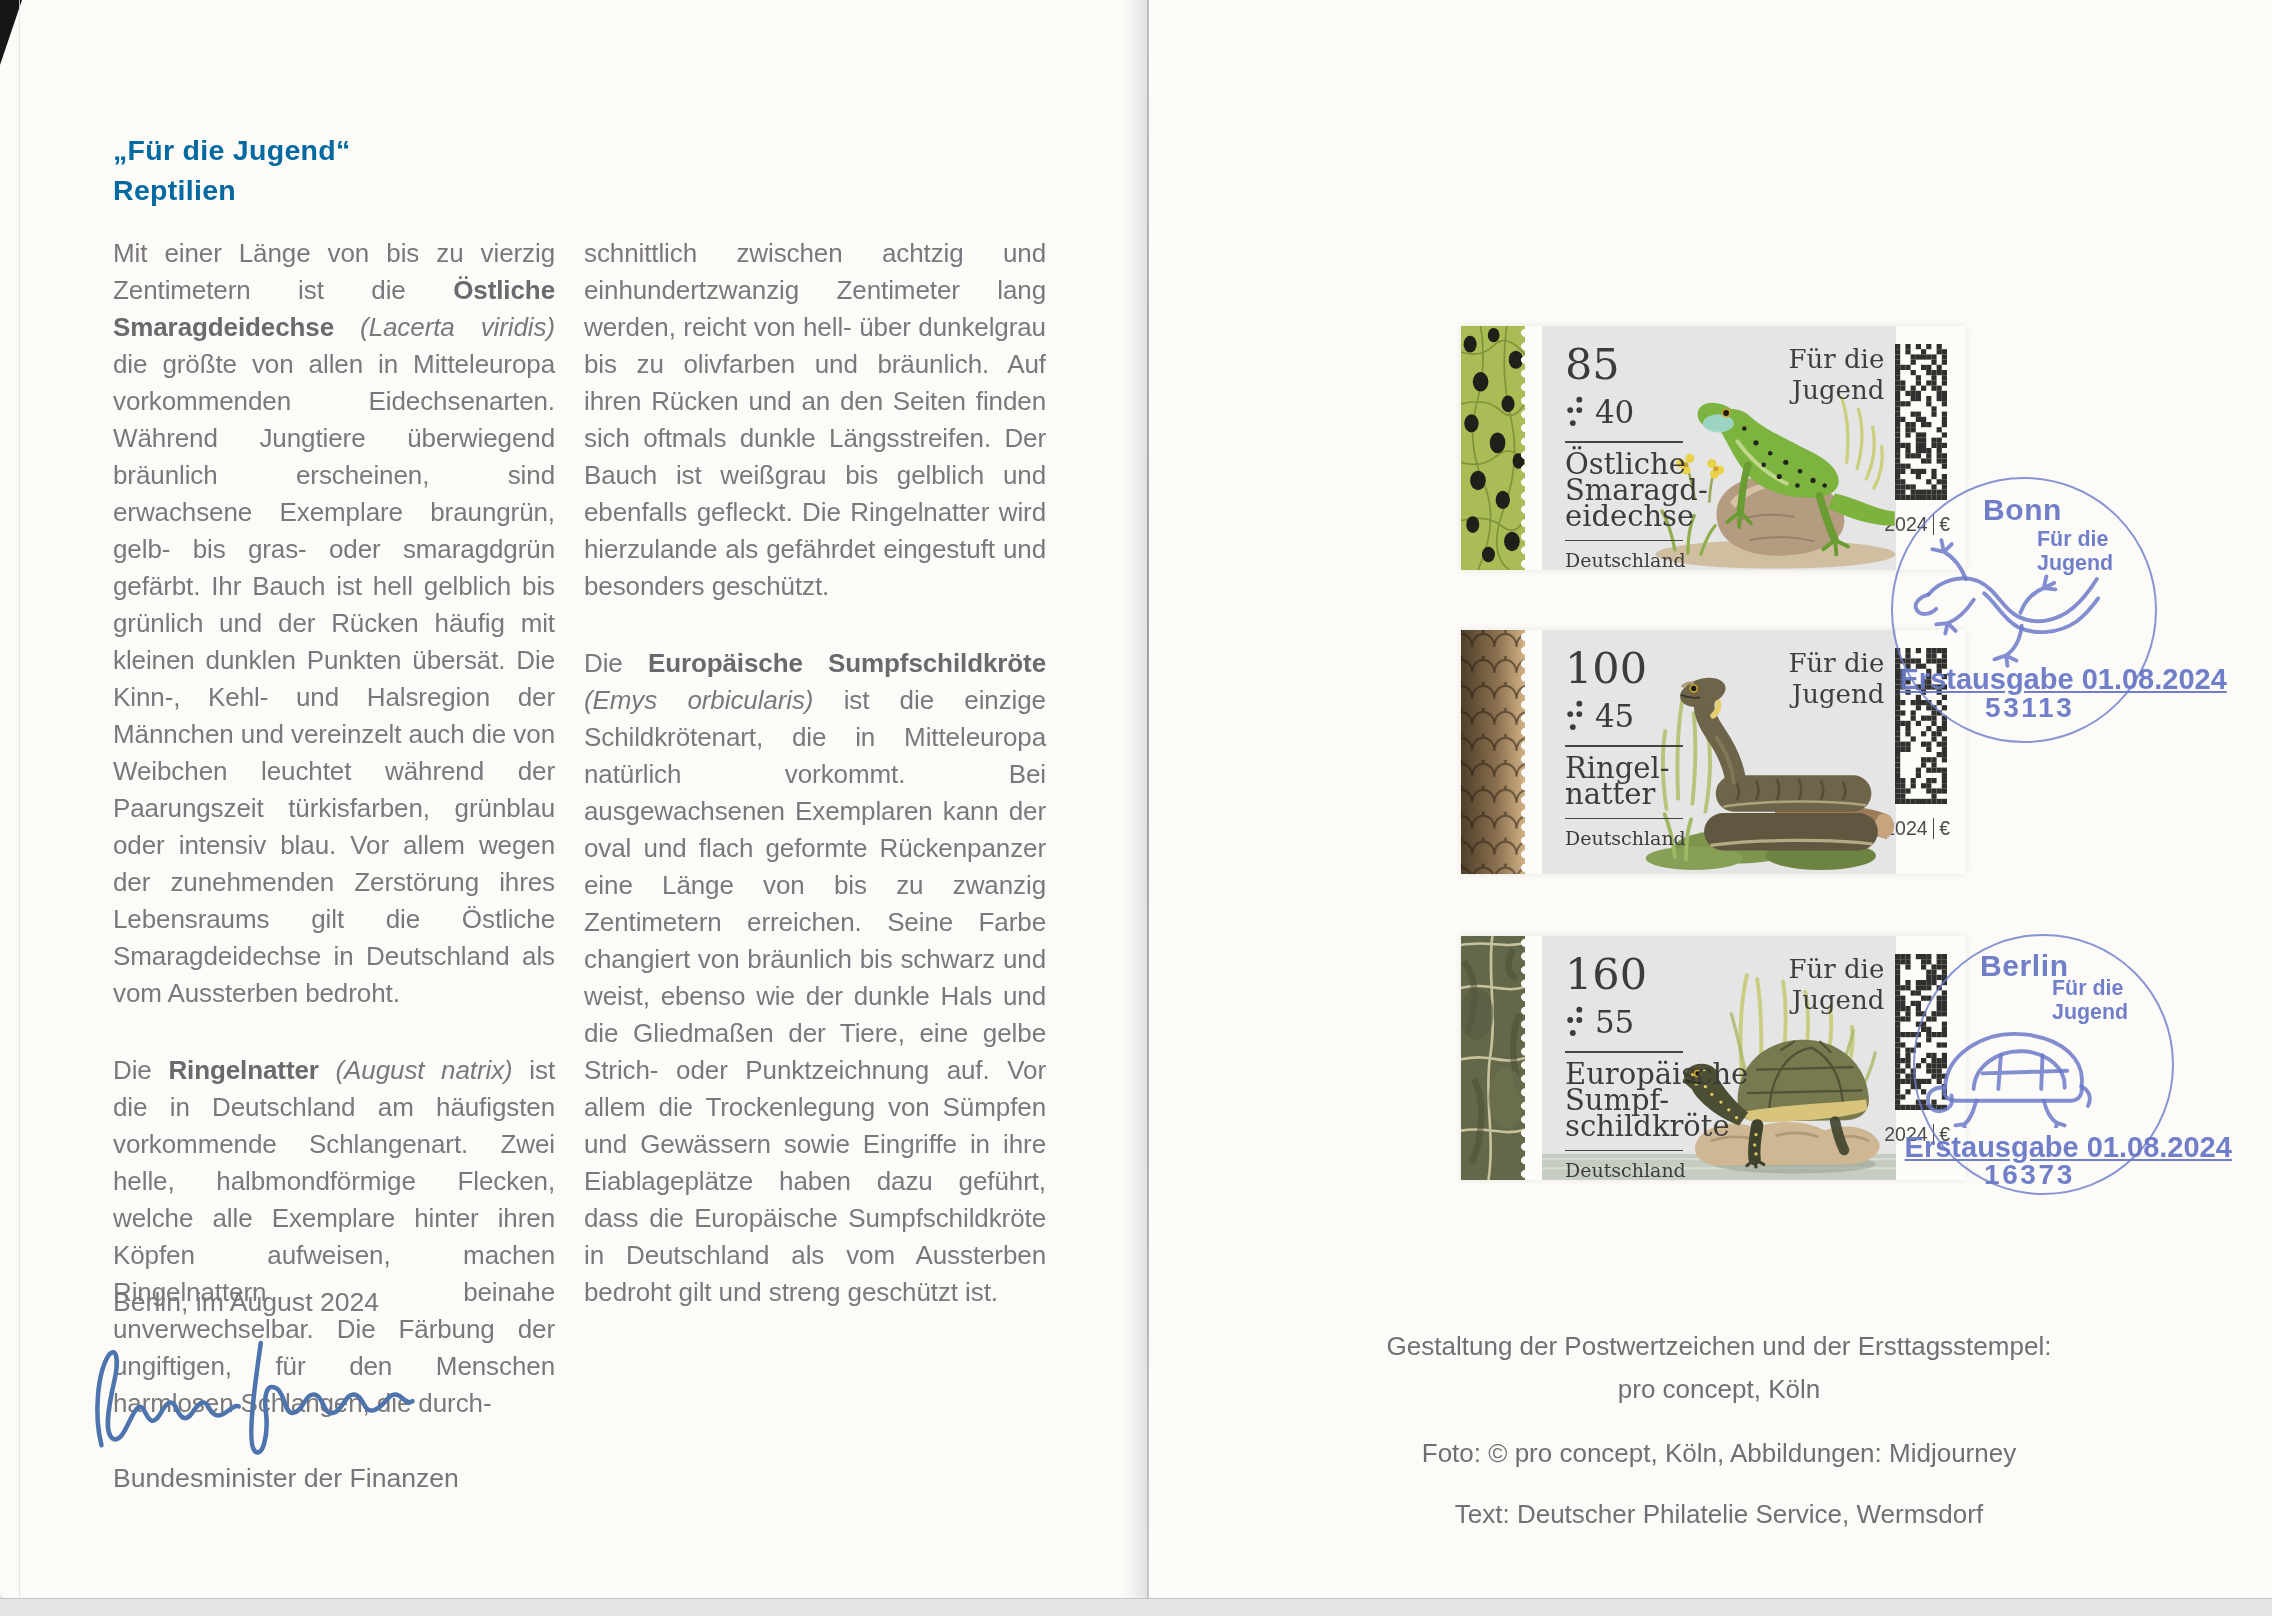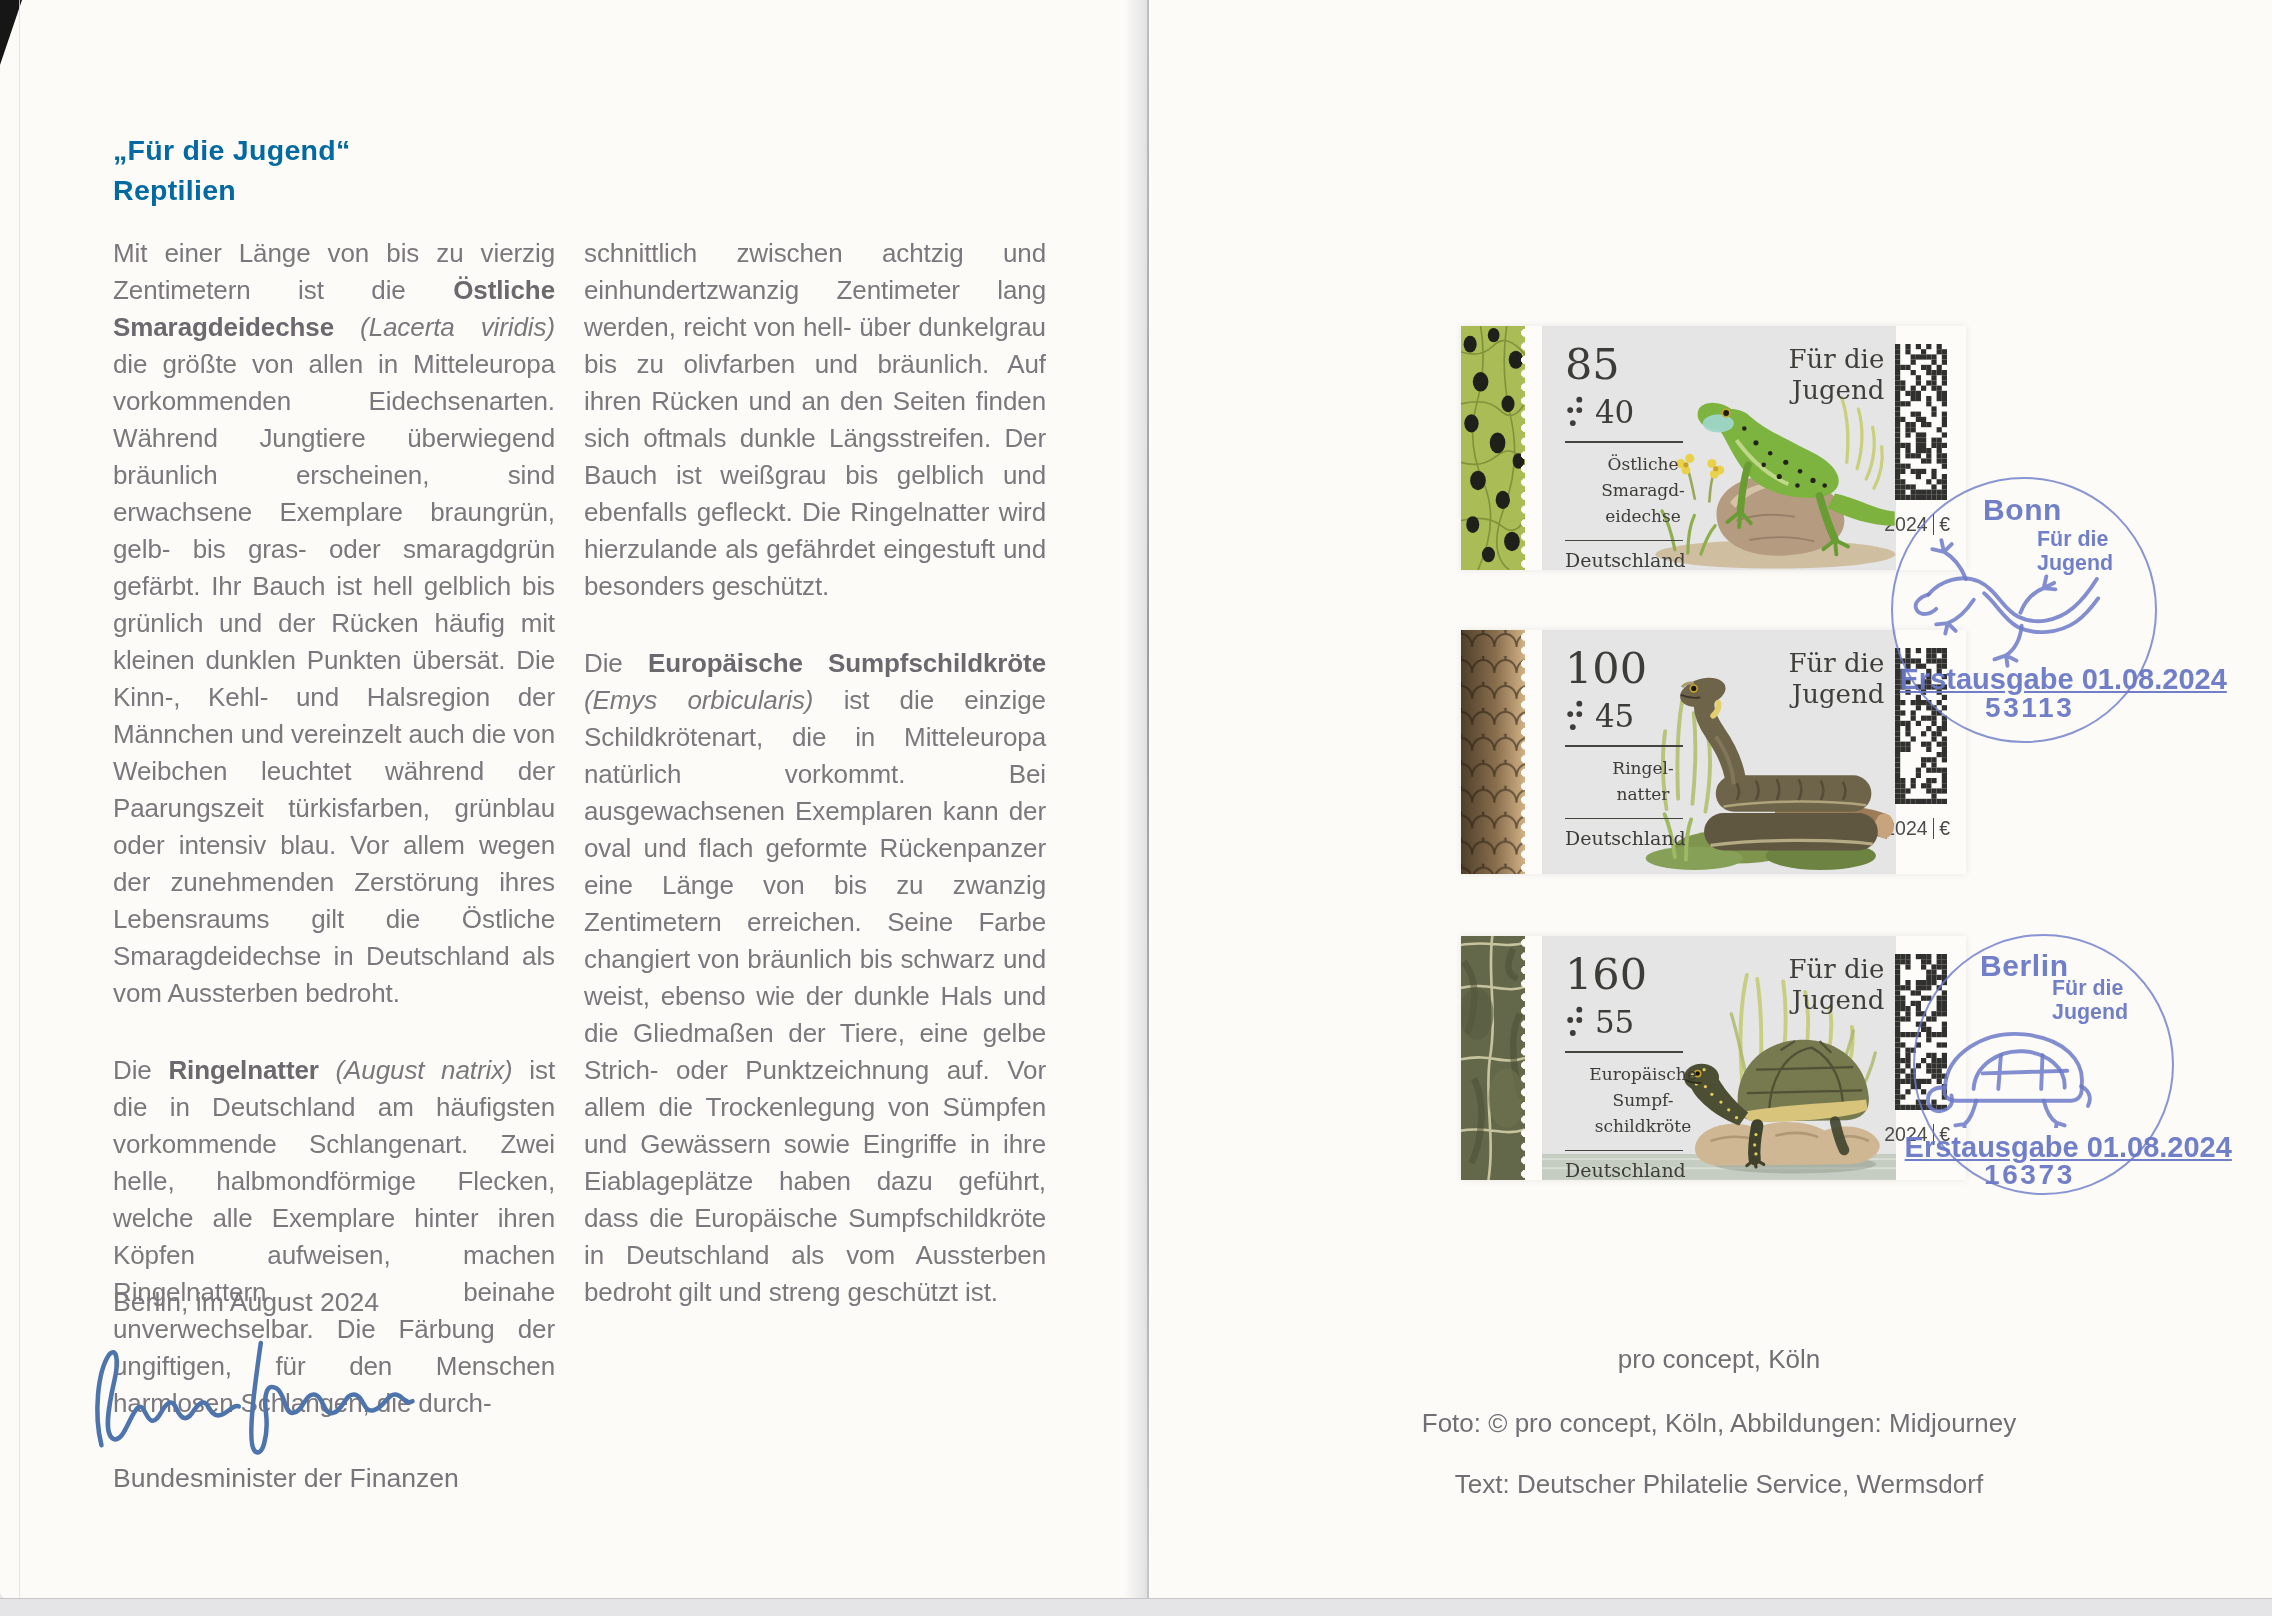--- a/index.html
+++ b/index.html
@@ -37,21 +37,21 @@
   .strip{position:absolute;left:0;top:0;width:64px;height:100%;overflow:hidden;}
   .perfcol{position:absolute;left:60px;top:0;width:8.4px;height:100%;z-index:3;
            background-image:radial-gradient(circle 4.2px at 4.2px 6.8px,#fdfcf9 3.9px,rgba(0,0,0,0) 4.3px);
            background-size:8.4px 13.6px;background-repeat:repeat-y;}
   .cream{position:absolute;left:81px;top:0;width:354px;height:100%;background:#e5e5e5;overflow:hidden;}
   .panel{position:absolute;left:23px;top:15.6px;width:156px;color:#3d3c39;font-family:"DejaVu Serif",serif;z-index:2;}
   .value{font-size:43px;line-height:45px;}
   .sur-row{display:flex;align-items:center;gap:10.4px;margin-top:6.5px;height:38px;}
   .sur{font-size:31px;}
   .rule{width:118px;height:1.9px;background:#45443f;margin-top:10.4px;}
-  .name{font-size:17px;line-height:26px;margin-top:7.8px;text-align:center;}
+  .name{font-size:29px;line-height:26px;margin-top:7.8px;}
   .country{font-size:19px;margin-top:7.8px;}
   .slogan{position:absolute;top:18px;right:11.7px;text-align:right;font-family:"DejaVu Serif",serif;font-size:26px;line-height:30.5px;color:#3f3e3a;z-index:2;}
   .art{position:absolute;left:0;top:0;width:354px;height:244px;z-index:1;}
   .whitecol{position:absolute;left:418px;top:0;width:87px;height:100%;}
   .matrix{position:absolute;left:15.6px;top:17.5px;width:52px;height:156px;}
   .year-row{position:absolute;left:5.2px;top:187px;display:flex;align-items:center;gap:5.2px;font-size:19.5px;color:#4c4b49;}
   .year-sep{display:inline-block;width:1.3px;height:21px;background:#4c4b49;}
 
   
   .postmark{position:absolute;border-radius:50%;border:2.6px solid rgba(108,122,200,.8);color:rgba(104,119,198,.94);z-index:5;font-weight:700;}
@@ -893,20 +893,21 @@
           <path d="M88,158 C84,172 80,186 70,194 M70,194 l-14,2 M70,194 l0,12"></path>
           <path d="M192,158 C196,174 202,186 212,192 M212,192 l12,4 M212,192 l-2,12"></path>
           <path d="M250,136 C262,142 266,154 260,166"></path>
         </g>
       </svg>
       <div class="pm-issue">Erstausgabe 01.08.2024</div>
       <div class="pm-code">16373</div>
     </div>
 
     <div class="credits">
+      <p class="l1">Gestaltung der Postwertzeichen und der Ersttagsstempel:</p>
       <p class="l2">pro concept, Köln</p>
       <p class="l3">Foto: © pro concept, Köln, Abbildungen: Midjourney</p>
       <p class="l4">Text: Deutscher Philatelie Service, Wermsdorf</p>
     </div>
 
   </div>
   <div class="bottom-strip"></div>
 </div>
 
 

